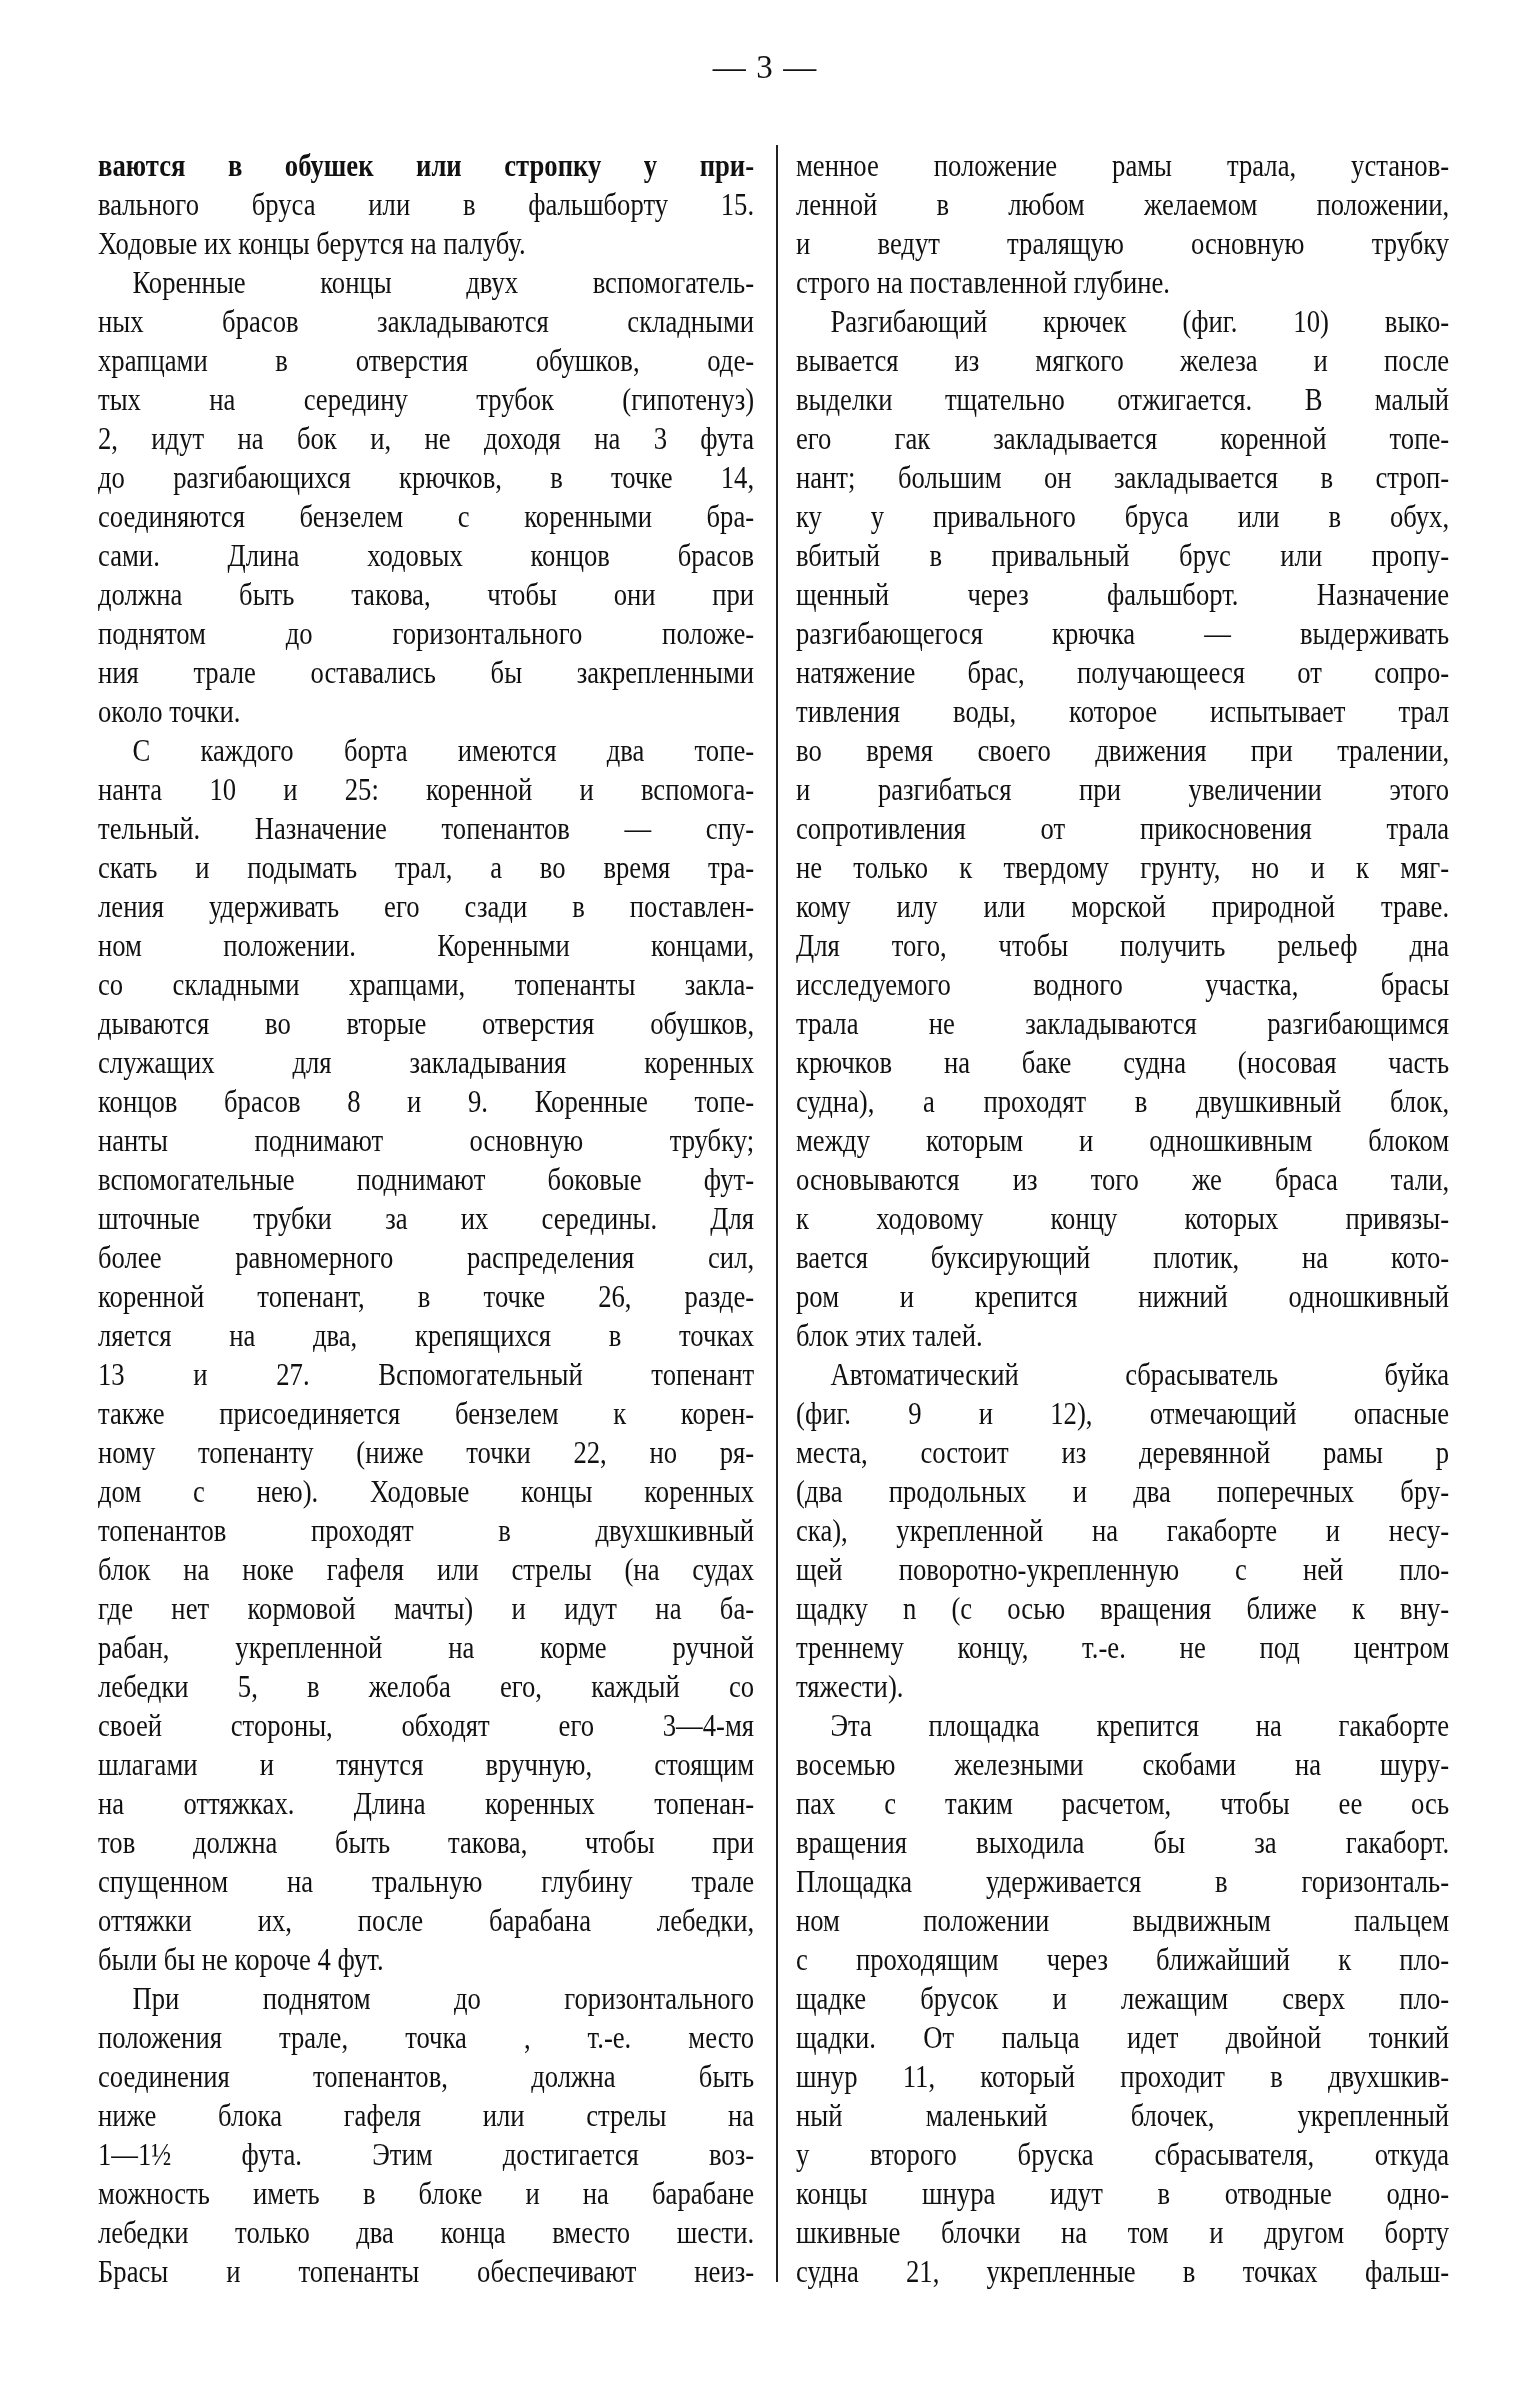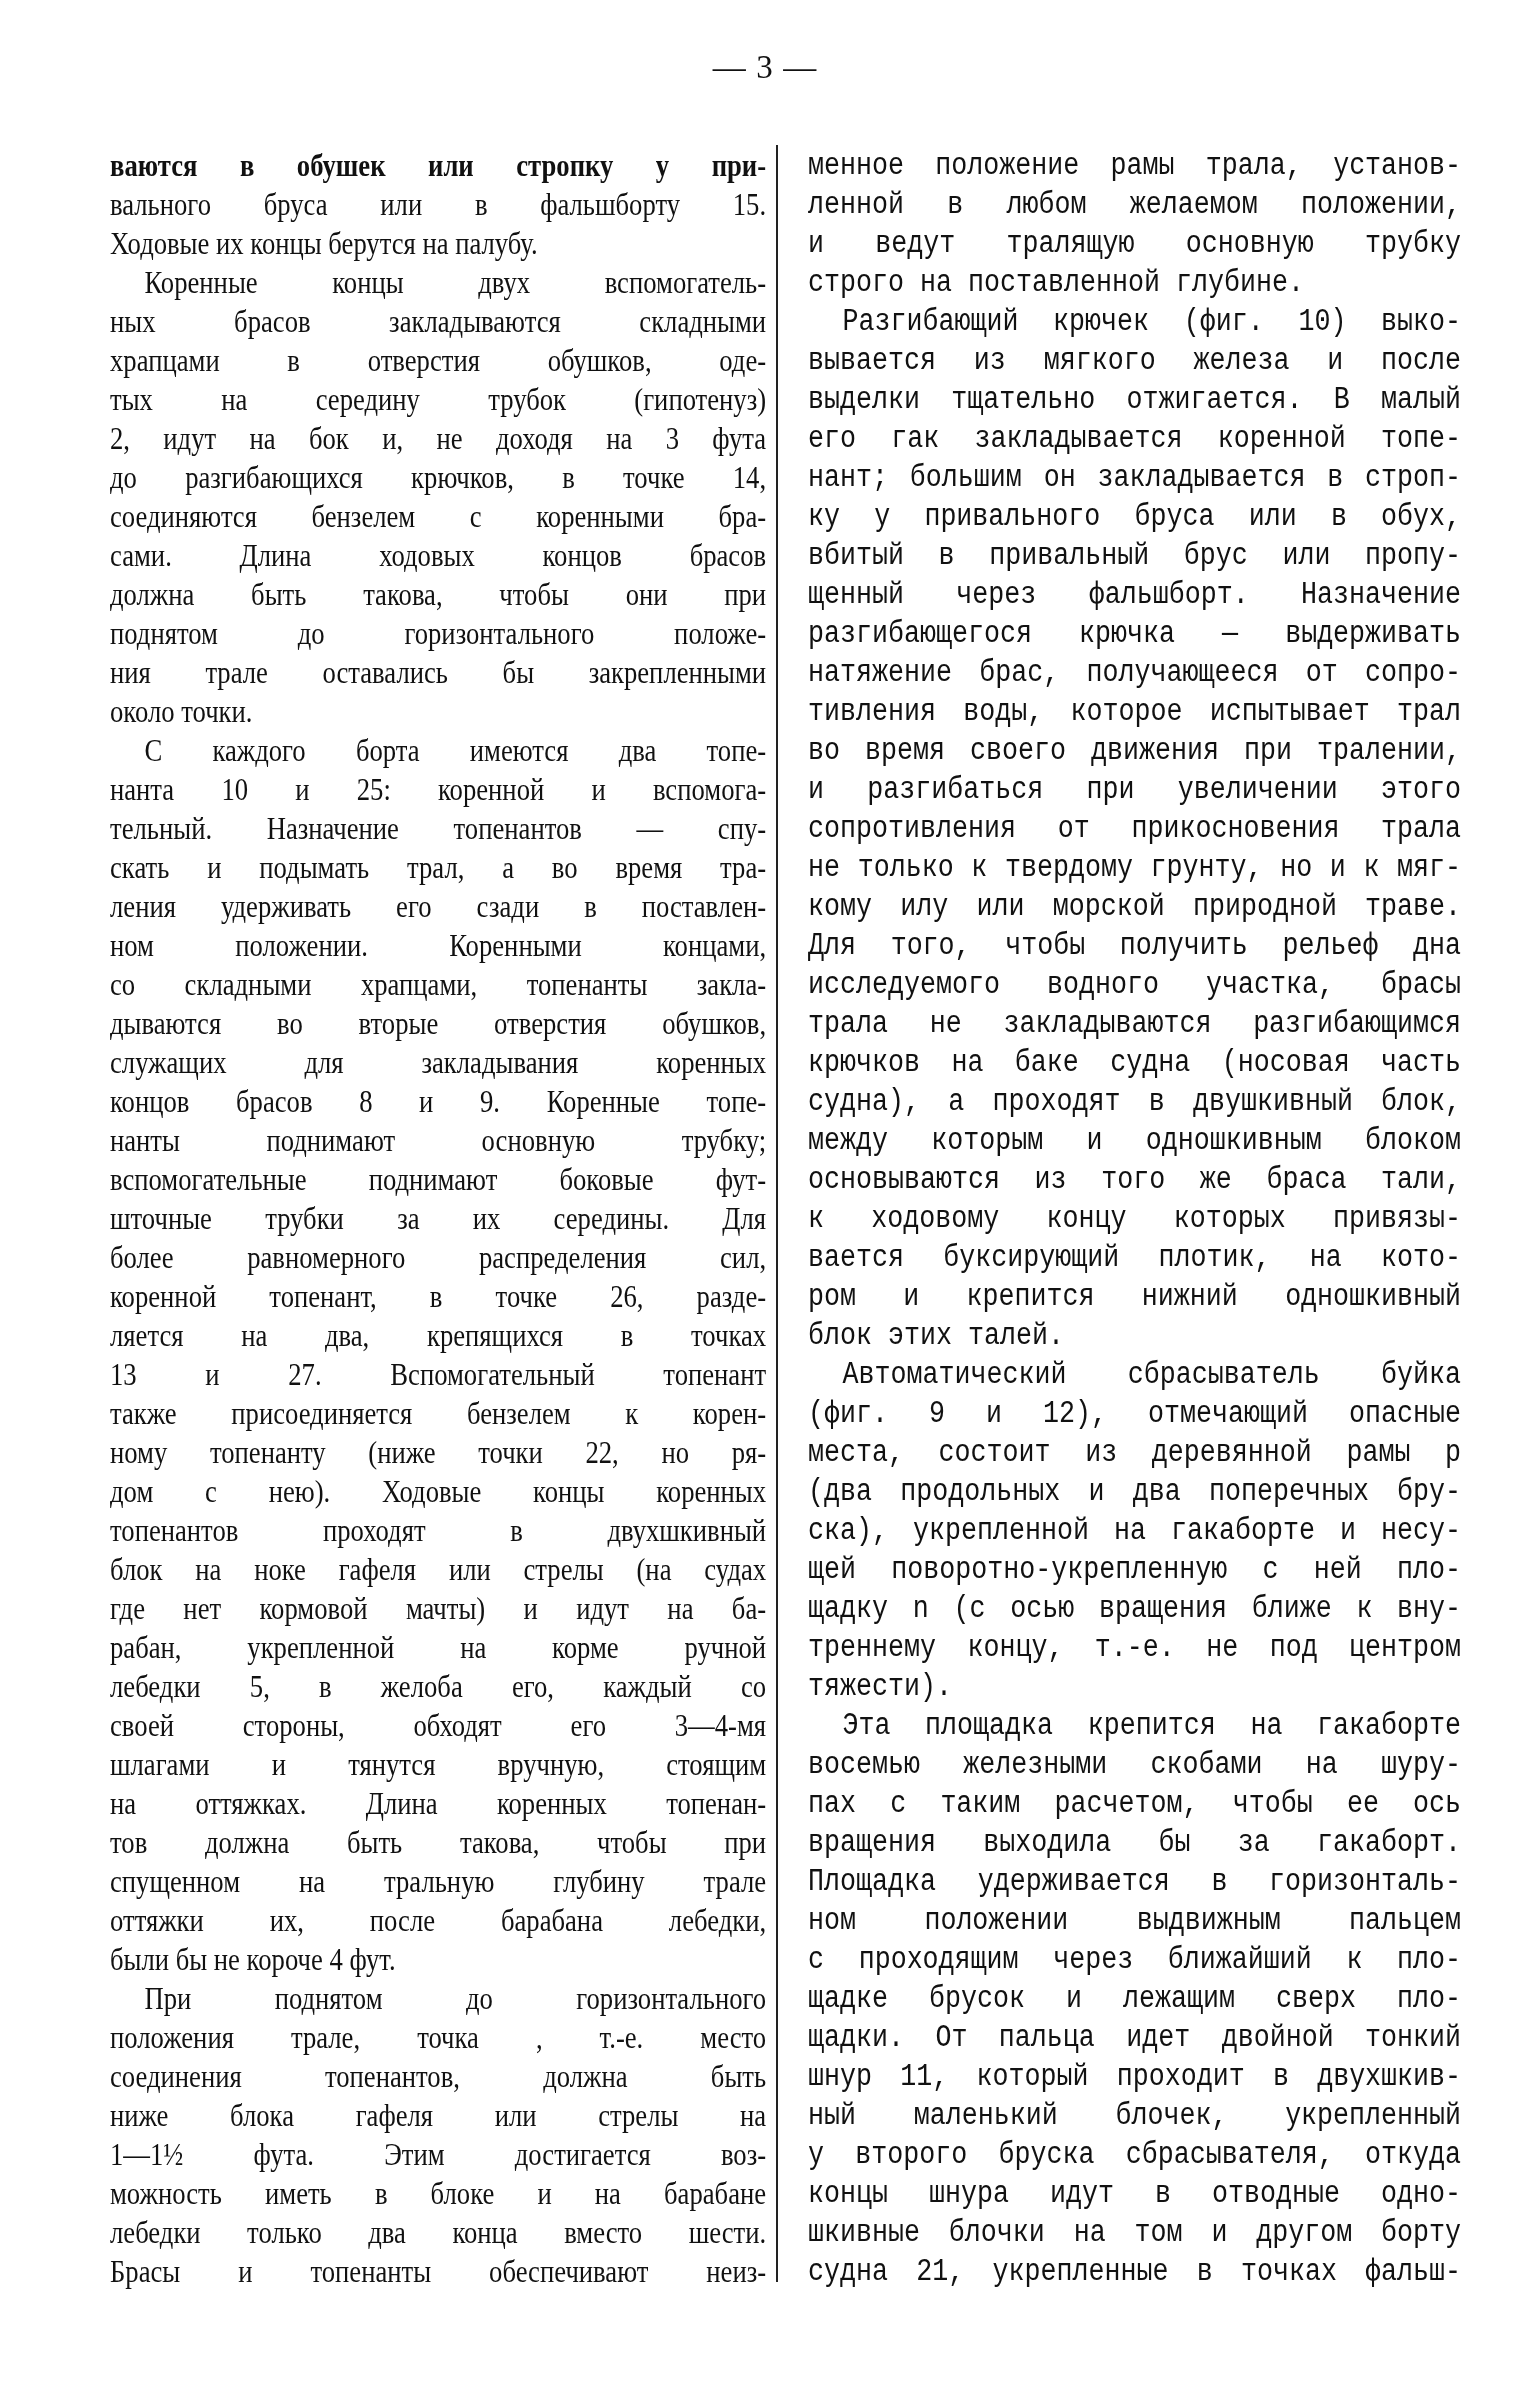--- a/index.html
+++ b/index.html
@@ -1,22 +1,22 @@
 <!DOCTYPE html>
 <html style="font-size:8.7px"><head>
 <meta charset="utf-8">
 <style>
   html, body { margin: 0; padding: 0; background: #ffffff; }
   body { width: 1530px; height: 2401px; position: relative; overflow: hidden;
          font-family: "Liberation Serif", "DejaVu Serif", serif; color: #111; }
   .page-number { position: absolute; top: 48px; left: 0; width: 1530px; text-align: center;
                  font-size: 33px; line-height: 38px; letter-spacing: 1.1px; }
-  .column { position: absolute; top: 146px; margin-left: 12px; }
+  .column { position: absolute; top: 146px; }
   .col-left { left: 98px; width: 656px; }
-  .col-right { left: 796px; width: 653px; font-family: Liberation Mono, monospace; }
+  .col-right { left: 796px; width: 653px; }
   .divider { position: absolute; left: 776px; top: 145px; width: 1.6px; height: 2137px; background: #222; }
   .line { display: block; height: 40px; line-height: 40px; font-size: 31px;
           text-align: justify; text-align-last: justify; white-space: nowrap; overflow: visible;
           transform: scaleX(0.86); transform-origin: left center; width: 116.3%; }
   .line.indent { padding-left: 40px; box-sizing: border-box; }
   .line.end { text-align-last: left; }
   .line.bold { font-weight: bold; }
 </style>
 </head>
 <body>

